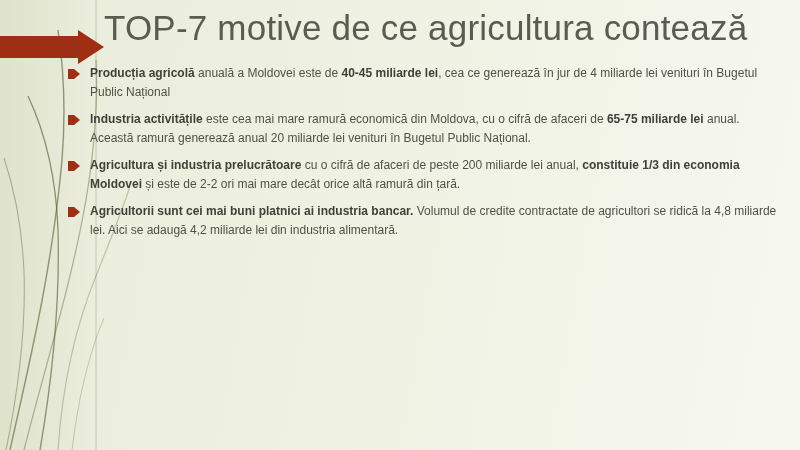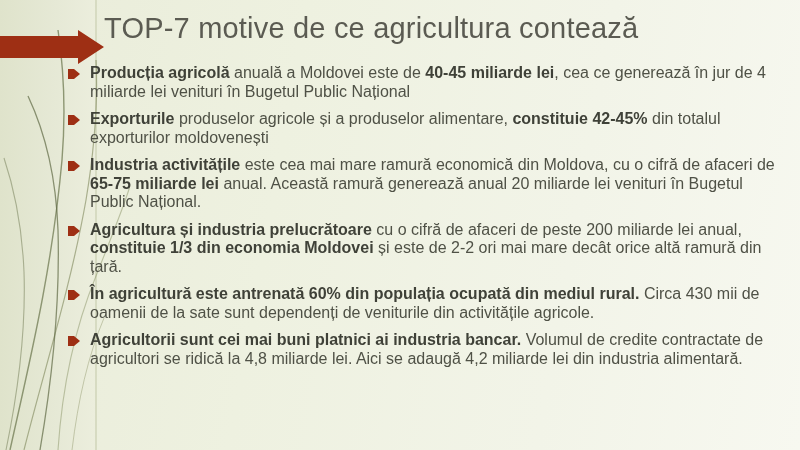--- a/index.html
+++ b/index.html
@@ -50,21 +50,21 @@
     left: 0;
     top: 30px;
     width: 104px;
     height: 34px;
   }
   .title {
     position: absolute;
     left: 104px;
     top: 8px;
     width: 680px;
-    font-size: 29px;
+    font-size: 35px;
     line-height: 40px;
     color: #5b5b52;
     font-weight: normal;
     letter-spacing: 0.2px;
   }
   .content {
     position: absolute;
     left: 68px;
     top: 64px;
     width: 716px;
@@ -75,21 +75,21 @@
     margin-bottom: 9px;
   }
   .bullet-marker {
     flex: 0 0 auto;
     width: 18px;
     padding-top: 5px;
     margin-right: 4px;
   }
   .bullet-text {
     flex: 1 1 auto;
-    font-size: 16px;
+    font-size: 12px;
     line-height: 18.5px;
     color: #4f5146;
   }
   .bullet-text b {
     font-weight: bold;
     color: #3f4138;
   }
   .marker-box {
     position: relative;
     width: 12px;
@@ -143,41 +143,29 @@
       <div class="bullet-row">
         <div class="bullet-marker">
           <div class="marker-box"></div>
         </div>
         <div class="bullet-text"><b>Producția agricolă</b><span> anuală a Moldovei este de </span><b>40-45 miliarde lei</b><span>, cea ce generează în jur de 4 miliarde lei venituri în Bugetul Public Național</span></div>
       </div>
       <div class="bullet-row">
         <div class="bullet-marker">
           <div class="marker-box"></div>
         </div>
-        <div class="bullet-text"><b>Exporturile</b><span> produselor agricole și a produselor alimentare, </span><b>constituie 42-45%</b><span> din totalul exporturilor moldovenești</span></div>
-      </div>
-      <div class="bullet-row">
-        <div class="bullet-marker">
-          <div class="marker-box"></div>
-        </div>
         <div class="bullet-text"><b>Industria activitățile</b><span> este cea mai mare ramură economică din Moldova, cu o cifră de afaceri de </span><b>65-75 miliarde lei</b><span> anual. Această ramură generează anual 20 miliarde lei venituri în Bugetul Public Național.</span></div>
       </div>
       <div class="bullet-row">
         <div class="bullet-marker">
           <div class="marker-box"></div>
         </div>
         <div class="bullet-text"><b>Agricultura și industria prelucrătoare</b><span> cu o cifră de afaceri de peste 200 miliarde lei anual, </span><b>constituie 1/3 din economia Moldovei</b><span> și este de 2-2 ori mai mare decât orice altă ramură din țară.</span></div>
       </div>
       <div class="bullet-row">
         <div class="bullet-marker">
           <div class="marker-box"></div>
         </div>
-        <div class="bullet-text"><b>În agricultură este antrenată 60% din populația ocupată din mediul rural.</b><span> Circa 430 mii de oamenii de la sate sunt dependenți de veniturile din activitățile agricole.</span></div>
-      </div>
-      <div class="bullet-row">
-        <div class="bullet-marker">
-          <div class="marker-box"></div>
-        </div>
         <div class="bullet-text"><b>Agricultorii sunt cei mai buni platnici ai industria bancar.</b><span> Volumul de credite contractate de agricultori se ridică la 4,8 miliarde lei. Aici se adaugă 4,2 miliarde lei din industria alimentară.</span></div>
       </div>
     </div>
 
 </div>
 
 </body></html>

